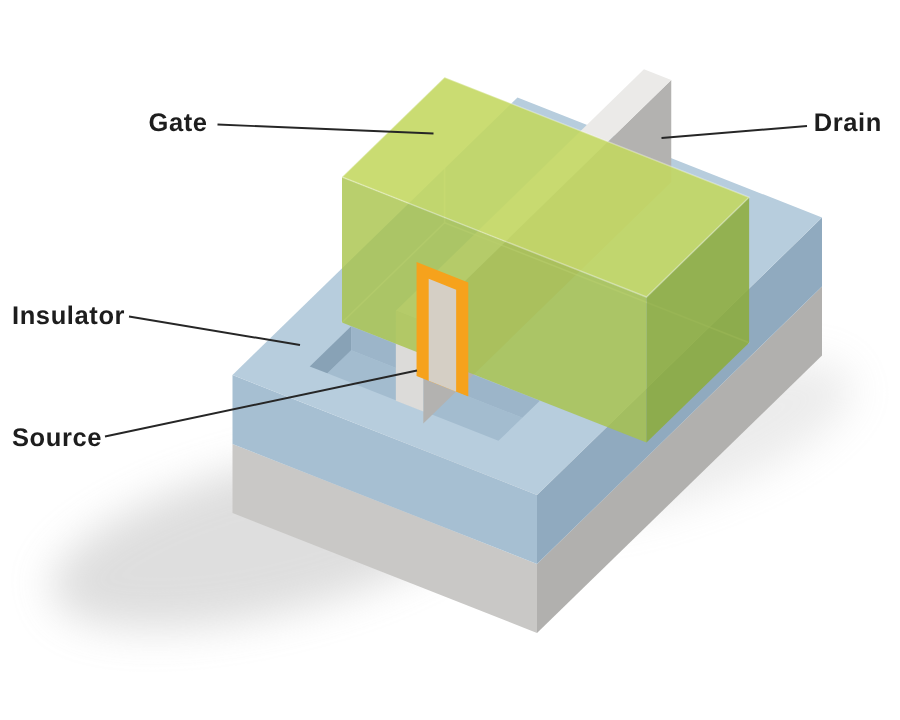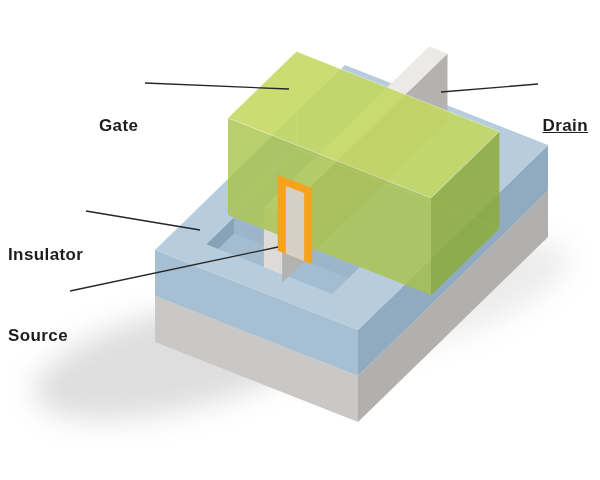--- a/index.html
+++ b/index.html
@@ -10,24 +10,23 @@
     background:var(--background,#fff);
     overflow:hidden;
   }
   .stage svg{position:absolute;left:0;top:0;}
   .label{
     position:absolute;
     font:700 17px/1.15 "Liberation Sans",sans-serif;
     color:var(--label-text,#1d1d1d);
     letter-spacing:.4px;
     white-space:nowrap;
-    margin-top:44px;
   }
   .label-gate{left:99px;top:72px;}
-  .label-drain{right:12px;top:72px;text-decoration:underline;}
+  .label-drain{right:12px;top:72px;}
   .label-insulator{left:8px;top:201px;}
   .label-source{left:8px;top:282px;}
 
   .f-shadow{fill:var(--shadow);}
   .f-sub-l{fill:var(--substrate-gray-left);}
   .f-sub-r{fill:var(--substrate-gray-right);}
   .f-ins-t{fill:var(--insulator-blue-top);}
   .f-ins-l{fill:var(--insulator-blue-left);}
   .f-ins-r{fill:var(--insulator-blue-right);}
   .f-rec-f{fill:var(--recess-floor);}

